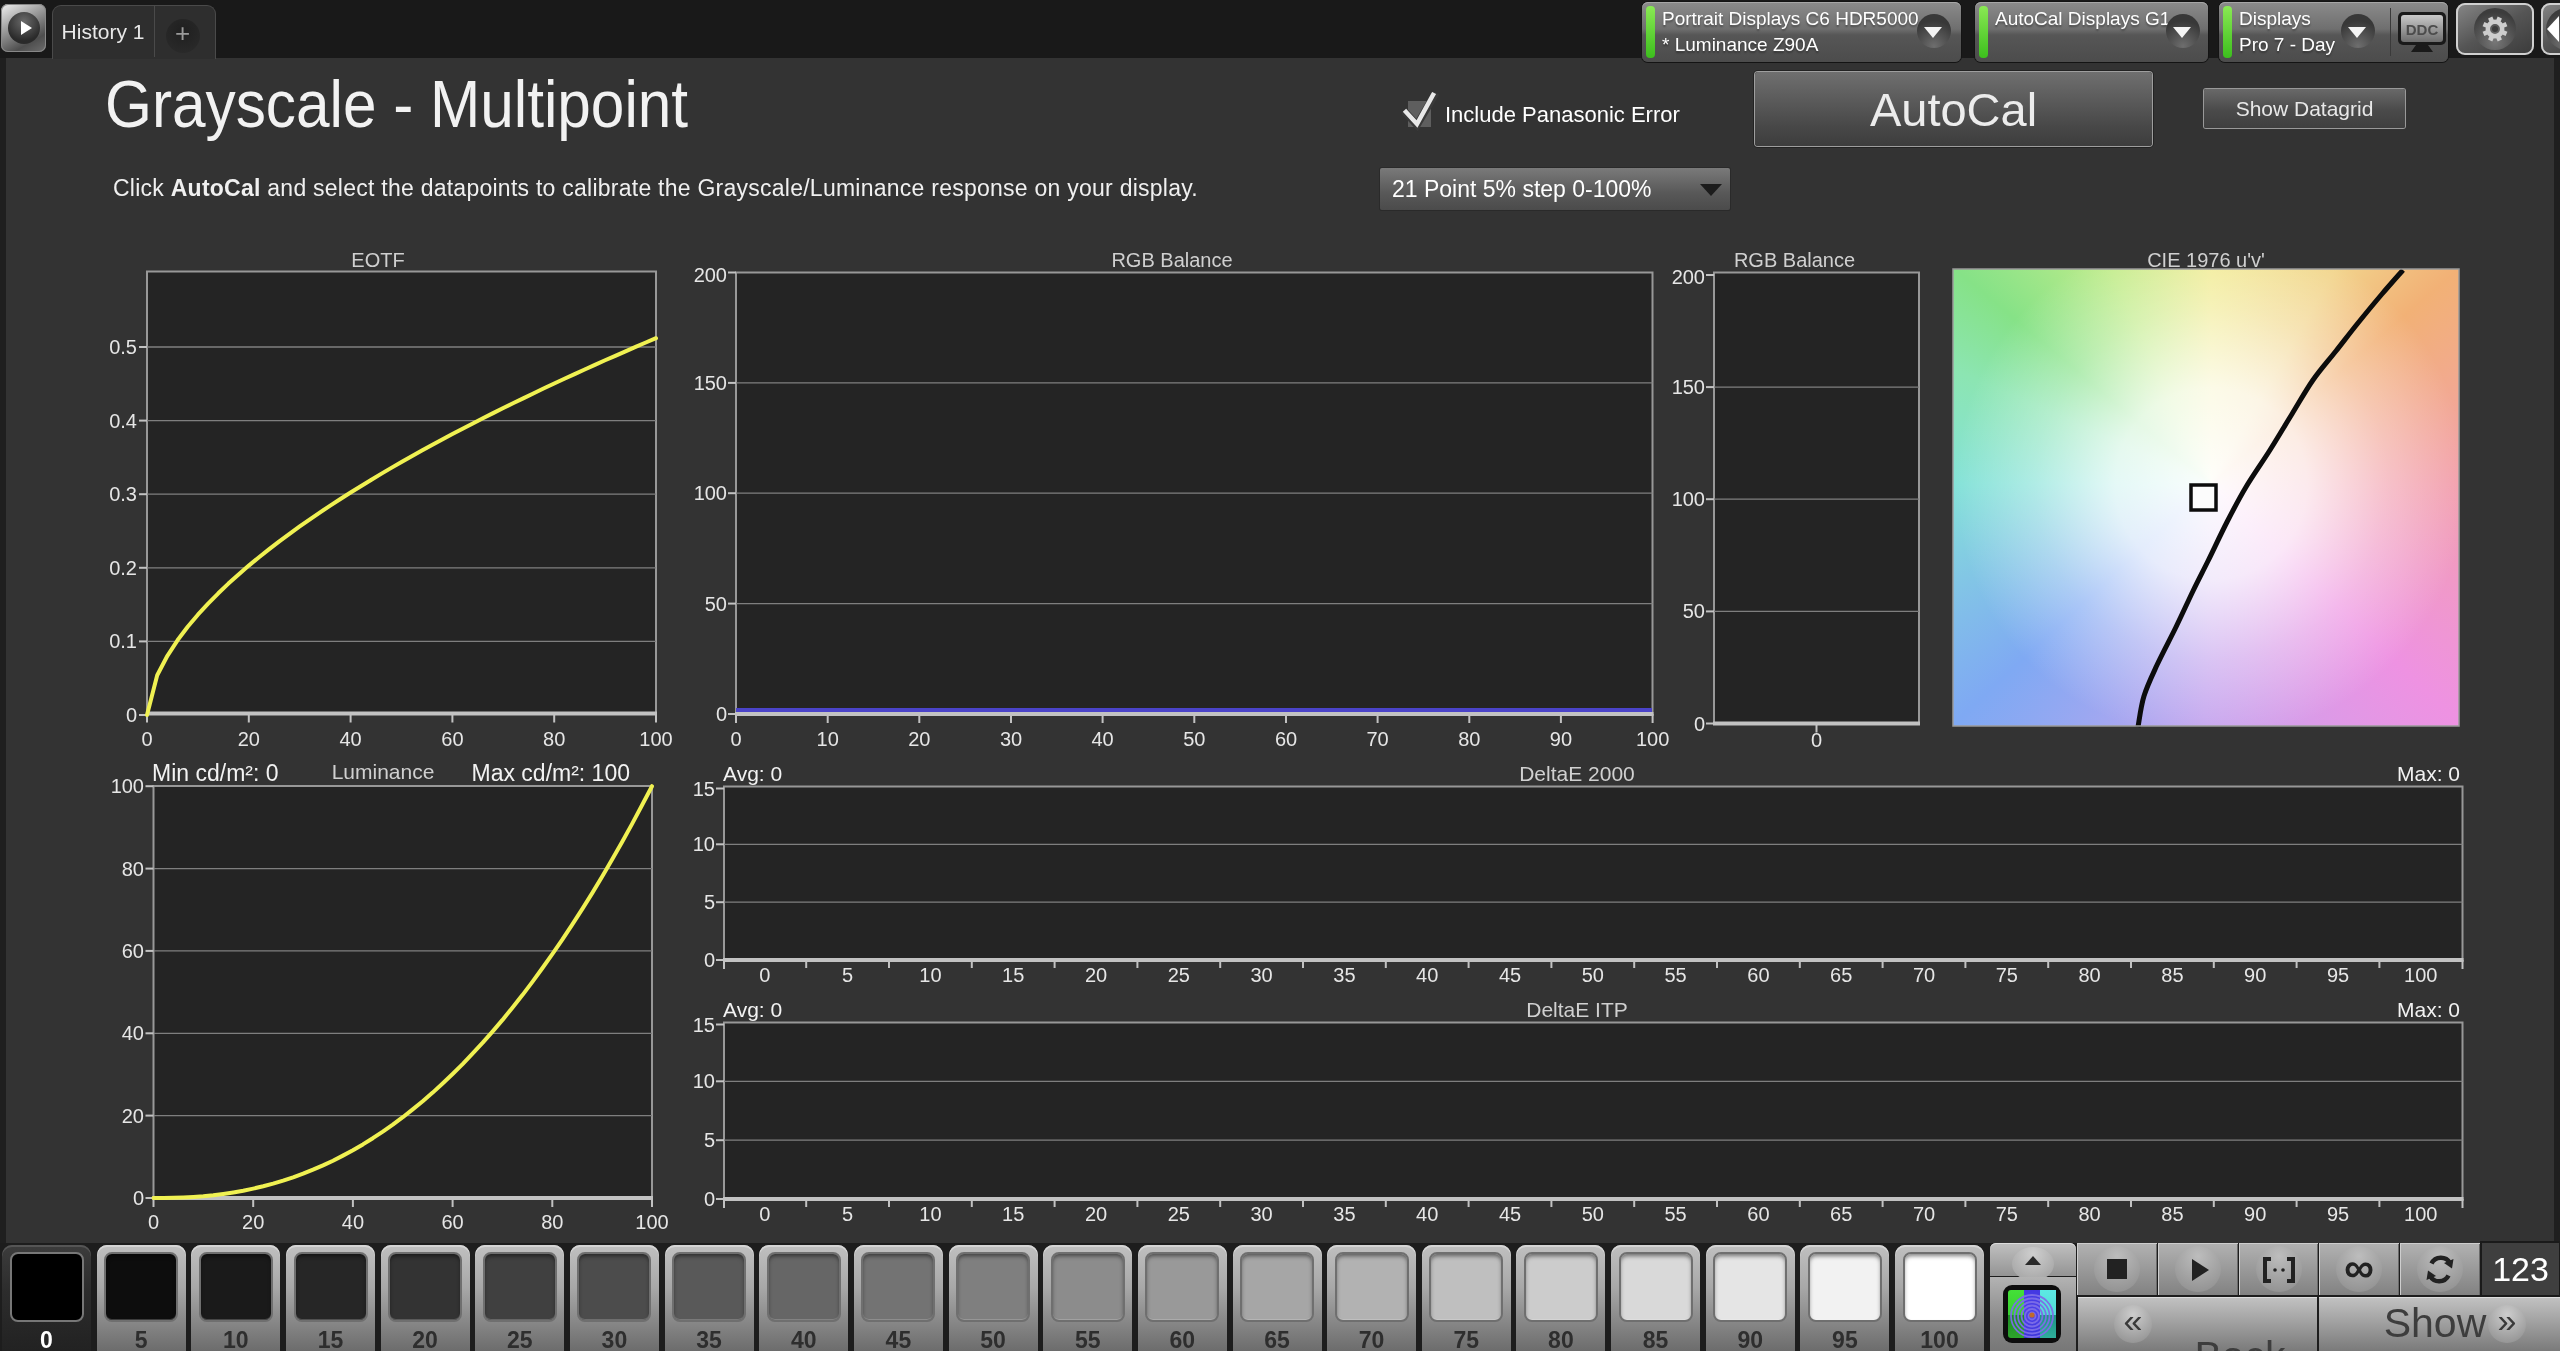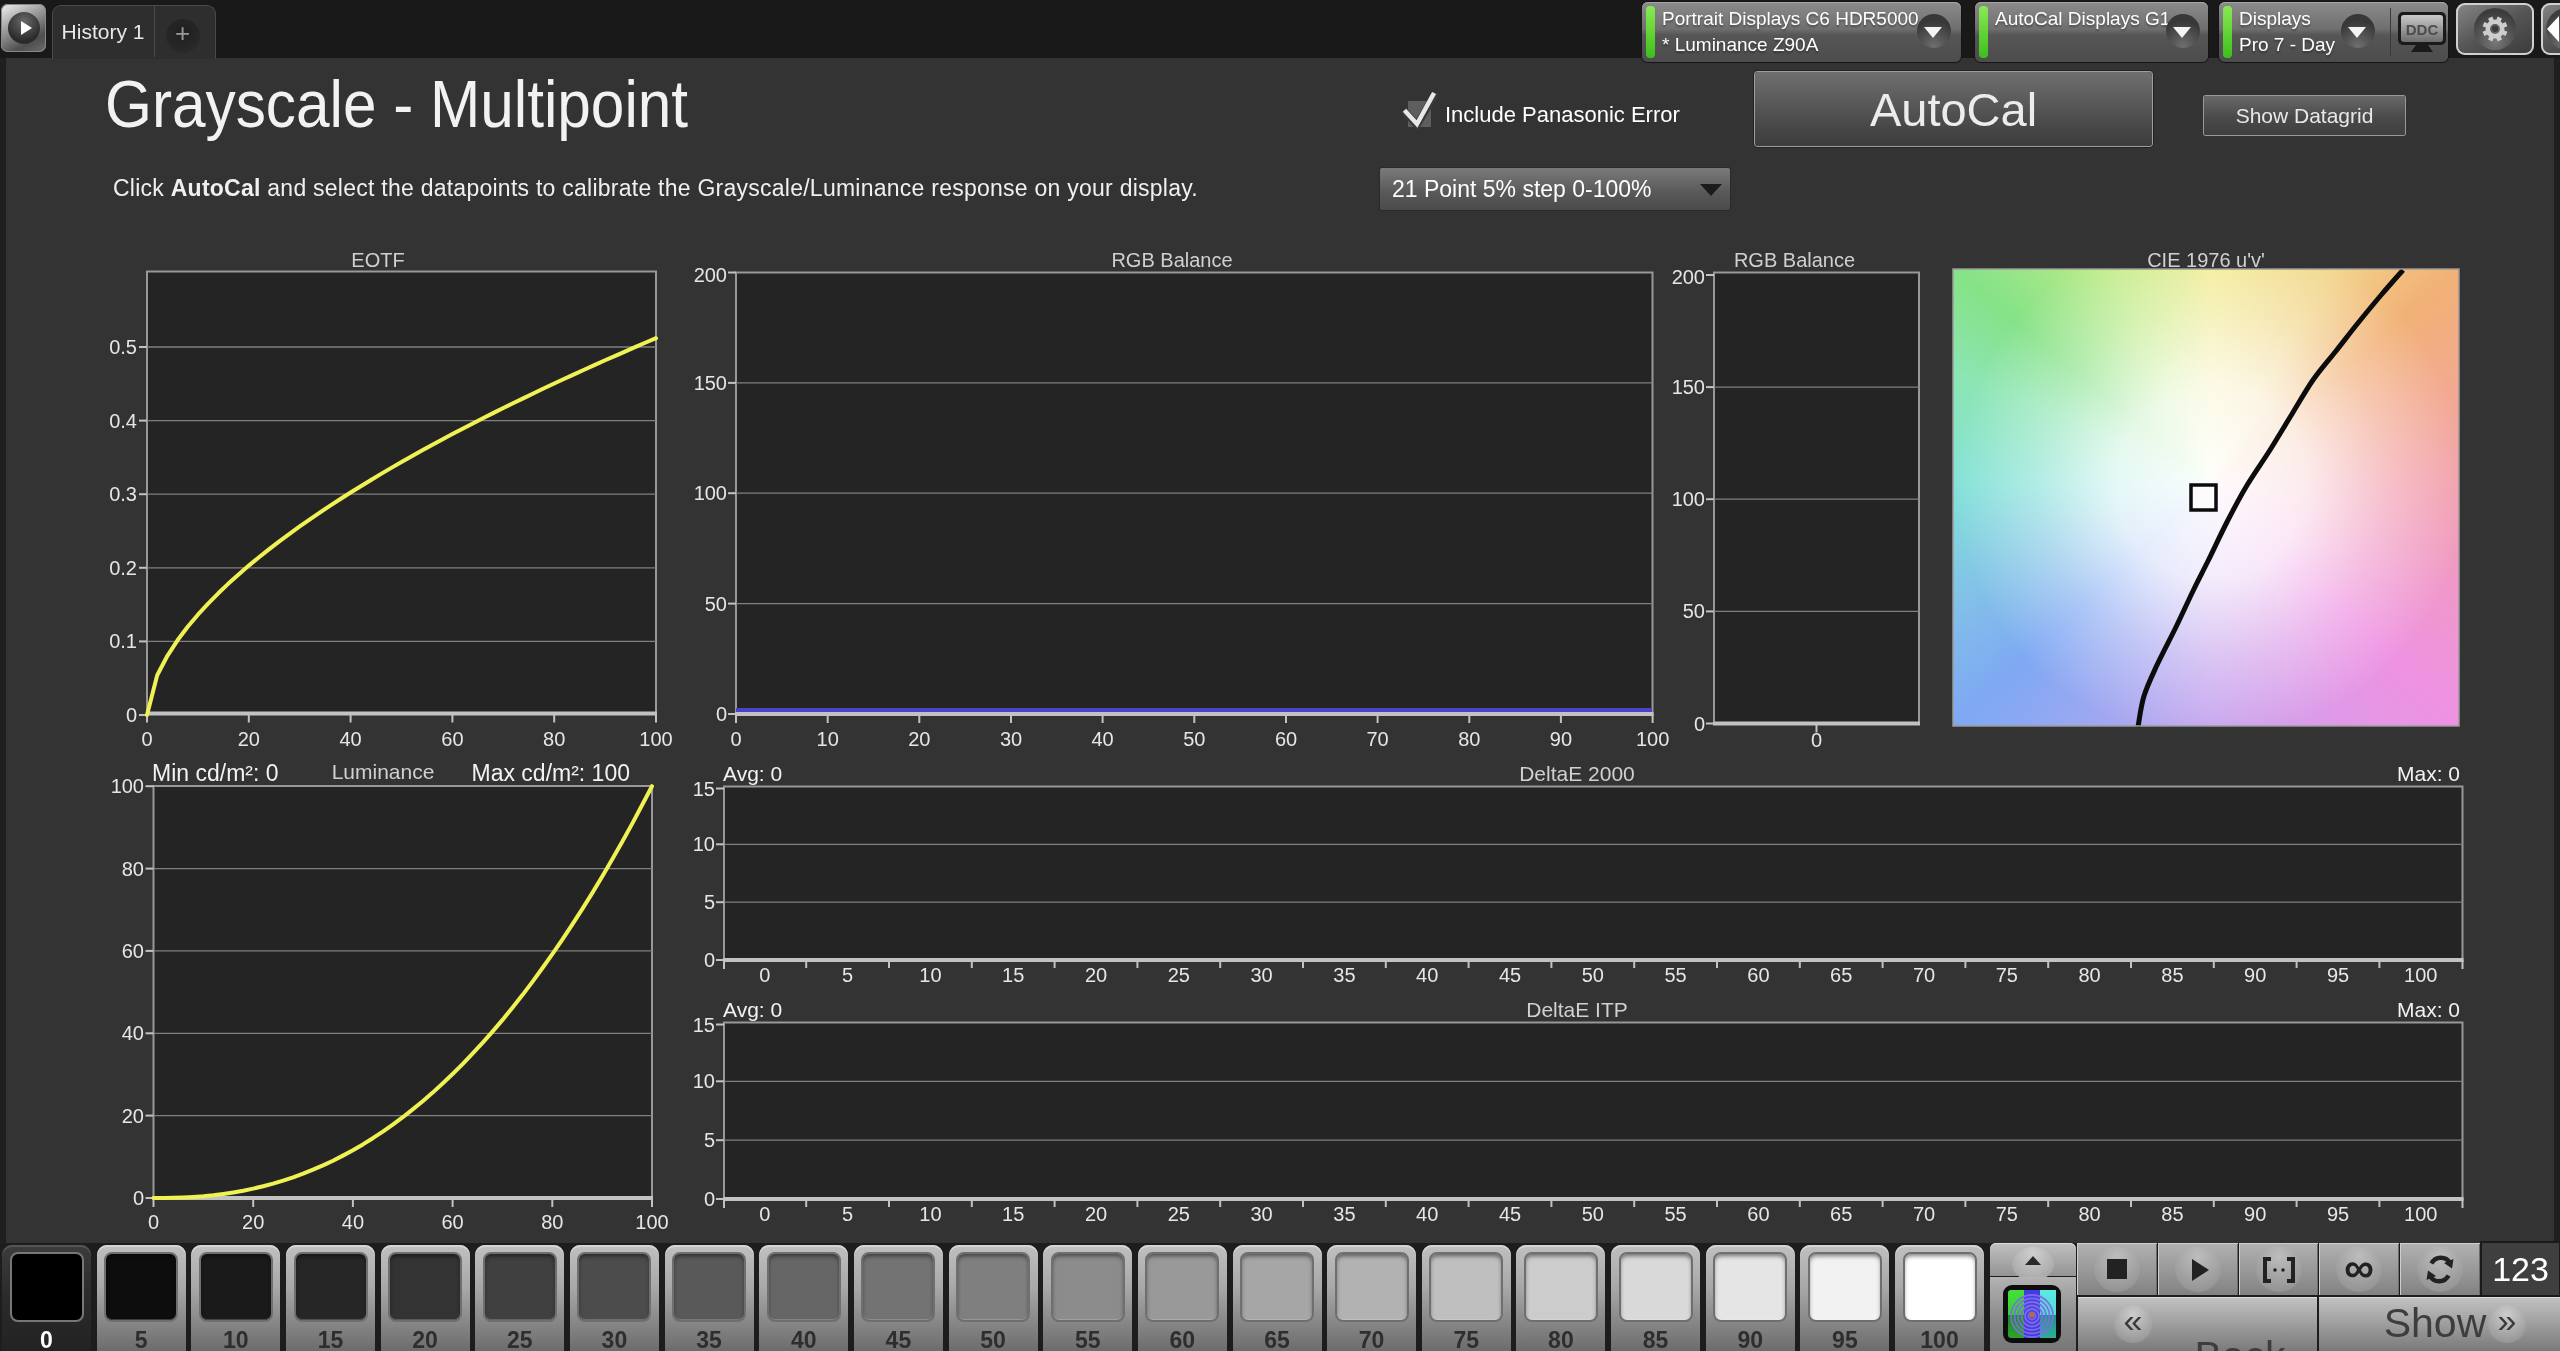--- a/index.html
+++ b/index.html
@@ -325,21 +325,21 @@
   </svg>
 <div class="abs" style="left:105px;top:65px;font-size:67px;color:#f2f2f2;transform:scaleX(0.9);transform-origin:left top;white-space:nowrap">Grayscale - Multipoint</div>
 <div class="abs" style="left:113px;top:175px;font-size:23px;letter-spacing:0.25px;color:#f0f0f0">Click <b>AutoCal</b> and select the datapoints to calibrate the Grayscale/Luminance response on your display.</div>
 <svg class="abs" style="left:1402px;top:92px" width="40" height="40">
     <rect x="6" y="9" width="23" height="26" fill="#5e5e5e"></rect>
     <path d="M4,21 L15,33 L32,4" fill="none" stroke="#3a3a3a" stroke-width="7.5" stroke-linecap="square"></path>
     <path d="M4,20 L15,32 L31,3" fill="none" stroke="#e8e8e8" stroke-width="4.5" stroke-linecap="square"></path>
   </svg>
 <div class="abs" style="left:1445px;top:102px;font-size:22px;color:#fff">Include Panasonic Error</div>
 <div class="abs" style="left:1755px;top:72px;width:397px;height:74px;border-radius:3px;background:linear-gradient(#6f6f6f,#575757 45%,#474747 75%,#3d3d3d);box-shadow:0 0 0 1px #9e9e9e, 0 0 0 2px #222;display:flex;align-items:center;justify-content:center;font-size:47px;color:#ececec">AutoCal</div>
-<div class="abs" style="left:2204px;top:96px;width:201px;height:39px;border-radius:2px;background:linear-gradient(#696969,#4a4a4a 55%,#3f3f3f);box-shadow:0 0 0 1px #999;display:flex;align-items:center;justify-content:center;font-size:21px;color:#e8e8e8">Show Datagrid</div>
+<div class="abs" style="left:2204px;top:89px;width:201px;height:39px;border-radius:2px;background:linear-gradient(#696969,#4a4a4a 55%,#3f3f3f);box-shadow:0 0 0 1px #999;display:flex;align-items:center;justify-content:center;font-size:21px;color:#e8e8e8">Show Datagrid</div>
 <div class="abs" style="left:1380px;top:168px;width:350px;height:42px;border-radius:2px;background:linear-gradient(#7a7a7a,#585858 60%,#4b4b4b);box-shadow:0 0 0 1px #2a2a2a;color:#fff;font-size:23px;display:flex;align-items:center;padding-left:12px;box-sizing:border-box">21 Point 5% step 0-100%</div>
 <svg class="abs" style="left:1698px;top:182px" width="26" height="16">
     <path d="M2,2 L24,2 L13,14 Z" fill="#1c1c1c"></path>
   </svg>
 <div class="abs" style="left:0;top:1243px;width:2560px;height:108px;background:#1d1d1d"></div>
 <div class="abs" style="left:2px;top:1245px;width:89px;height:106px;border-radius:10px 10px 0 0;background:linear-gradient(#3c3c3c,#2c2c2c 45%,#222);box-shadow:inset 0 2px 0 #555"></div>
 <div class="abs" style="left:9.5px;top:1252px;width:70px;height:66px;border-radius:8px;background:rgb(0,0,0);border:2px solid #777;"></div>
 <div class="abs" style="left:2px;top:1327px;width:89px;text-align:center;font-size:23px;font-weight:bold;color:#fff">0</div>
 <div class="abs" style="left:96.7px;top:1245px;width:89px;height:106px;border-radius:10px 10px 0 0;background:linear-gradient(#c0c0c0,#a8a8a8 40%,#8a8a8a 70%,#6c6c6c);box-shadow:inset 0 2px 0 #d5d5d5"></div>
 <div class="abs" style="left:104.2px;top:1252px;width:70px;height:66px;border-radius:8px;background:rgb(13,13,13);border:2px solid #6f6f6f;box-shadow:inset 0 3px 4px -1px rgba(0,0,0,0.5),inset 0 -1px 0 rgba(255,255,255,0.2)"></div>

